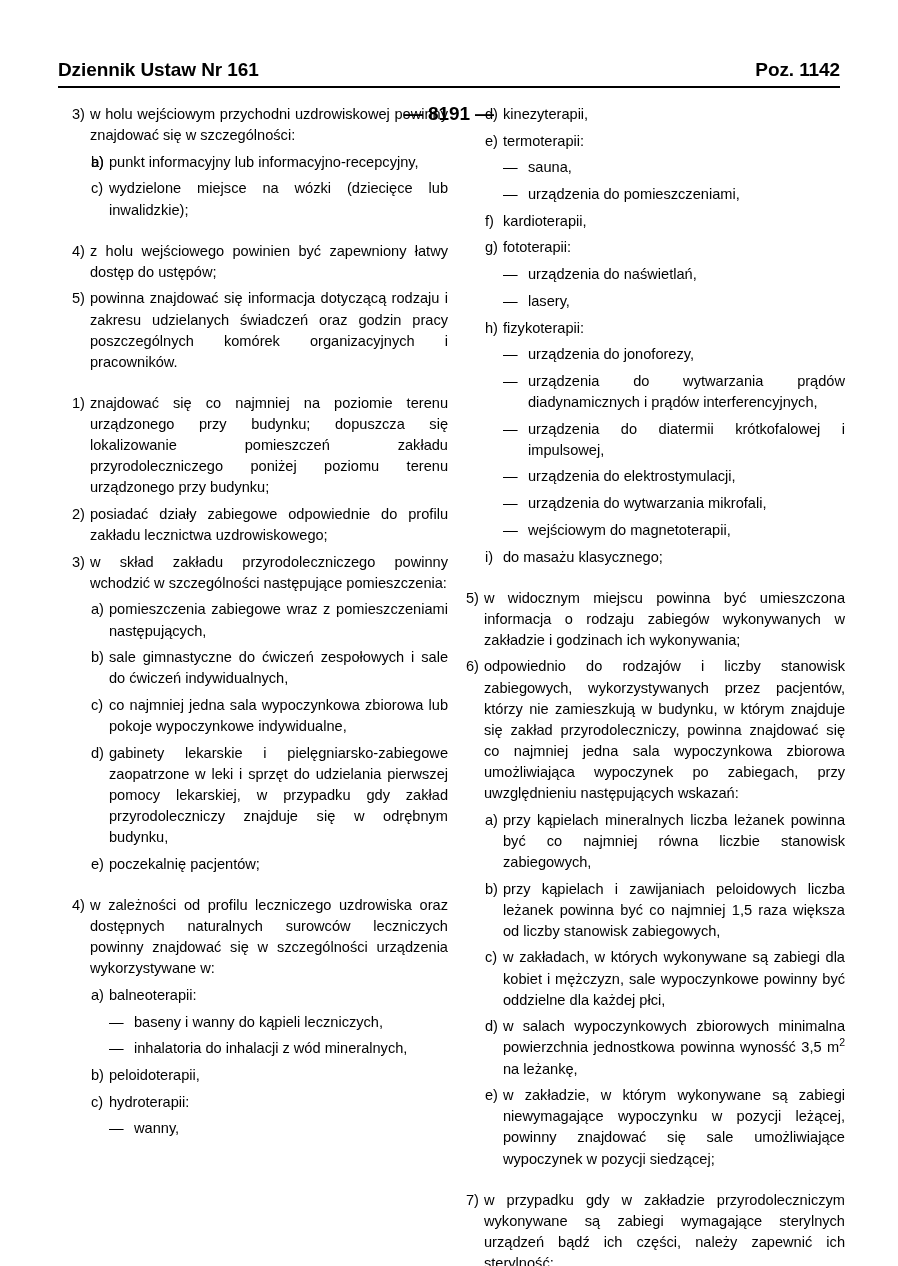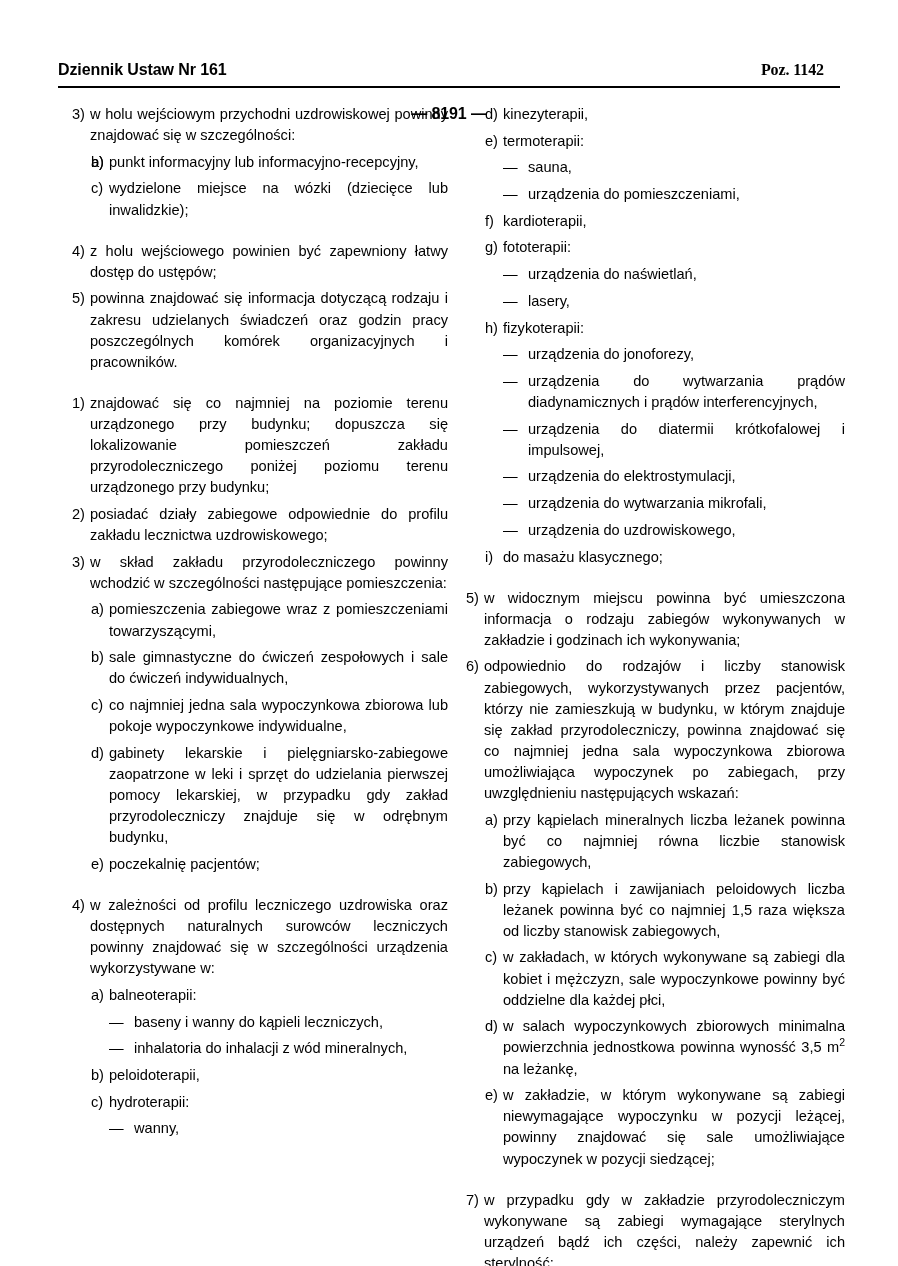--- a/index.html
+++ b/index.html
@@ -23,28 +23,28 @@
     height: 1266px;
   }
 
   
   .runhead {
     position: absolute;
     left: 58px;
     top: 58px;
     width: 782px;
     height: 24px;
-    font-size: 16px;
+    font-size: 19px;
     line-height: 24px;
     font-weight: 700;
     letter-spacing: -0.1px;
   }
   .runhead .rh-left   { position: absolute; left: 0;    top: 0; white-space: nowrap; }
   .runhead .rh-center { position: absolute; left: 0; right: 0; top: 0; text-align: center; margin-top: 44px; }
-  .runhead .rh-right  { position: absolute; right: 16px;   top: 0; white-space: nowrap; font-family: Liberation Serif, serif; }
+  .runhead .rh-right  { position: absolute; right: 0;   top: 0; white-space: nowrap; }
 
   .rule {
     position: absolute;
     left: 58px;
     top: 86px;
     width: 782px;
     height: 2px;
     background: #000;
   }
 
@@ -155,21 +155,21 @@
       <div class="blk lvl-num gap-small">
         <span class="mk">2)</span>
         <span class="body">posiadać działy zabiegowe odpowiednie do profilu zakładu lecznictwa uzdrowiskowego;</span>
       </div>
       <div class="blk lvl-num gap-small">
         <span class="mk">3)</span>
         <span class="body">w skład zakładu przyrodoleczniczego powinny wchodzić w szczególności następujące pomieszczenia:</span>
       </div>
       <div class="blk lvl-let">
         <span class="mk">a)</span>
-        <span class="body">pomieszczenia zabiegowe wraz z pomieszczeniami towarzyszącymi,</span>
+        <span class="body">pomieszczenia zabiegowe wraz z pomieszczeniami następujących,</span>
       </div>
       <div class="blk lvl-let gap-small">
         <span class="mk">b)</span>
         <span class="body">sale gimnastyczne do ćwiczeń zespołowych i sale do ćwiczeń indywidualnych,</span>
       </div>
       <div class="blk lvl-let gap-small">
         <span class="mk">c)</span>
         <span class="body">co najmniej jedna sala wypoczynkowa zbiorowa lub pokoje wypoczynkowe indywidualne,</span>
       </div>
       <div class="blk lvl-let gap-small">
@@ -264,21 +264,21 @@
       </div>
       <div class="blk lvl-dash rcol">
         <span class="mk">—</span>
         <span class="body">urządzenia do wytwarzania mikrofali,</span>
       </div>
       <div class="blk lvl-dash rcol">
         <span class="mk">—</span>
       </div>
       <div class="blk lvl-dash rcol">
         <span class="mk">—</span>
-        <span class="body">urządzenia do uzdrowiskowego,</span>
+        <span class="body">wejściowym do magnetoterapii,</span>
       </div>
       <div class="blk lvl-let rcol gap-small">
         <span class="mk">i)</span>
         <span class="body">do masażu klasycznego;</span>
       </div>
       <div class="blk lvl-num rcol gap-top">
         <span class="mk">5)</span>
         <span class="body">w widocznym miejscu powinna być umieszczona informacja o rodzaju zabiegów wykonywanych w zakładzie i godzinach ich wykonywania;</span>
       </div>
       <div class="blk lvl-num rcol gap-small">

